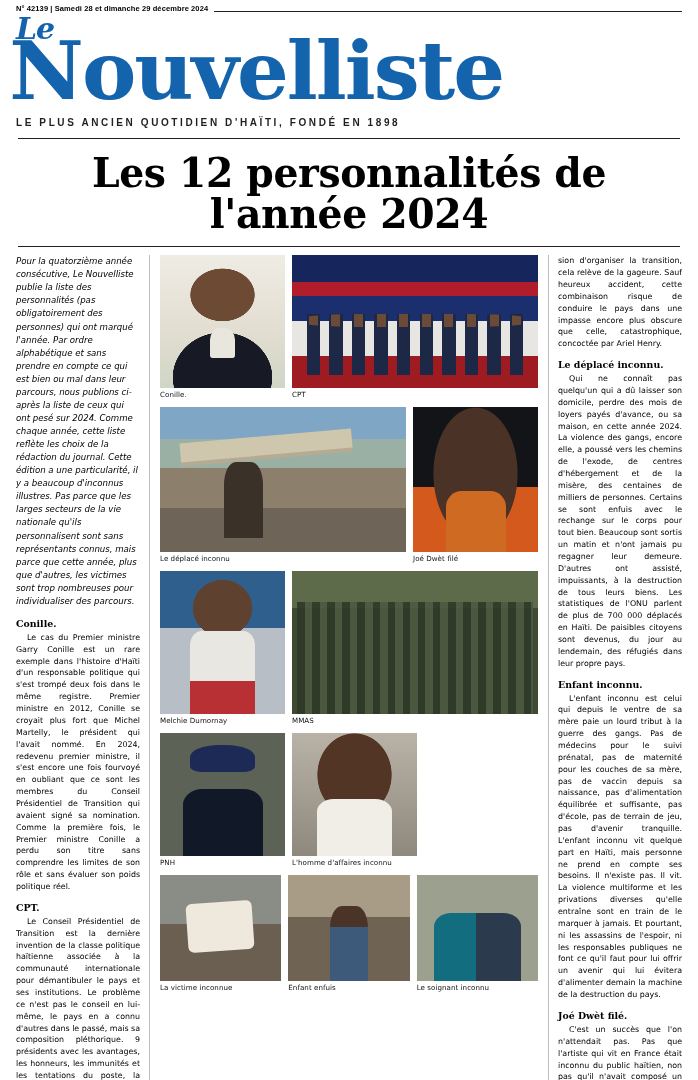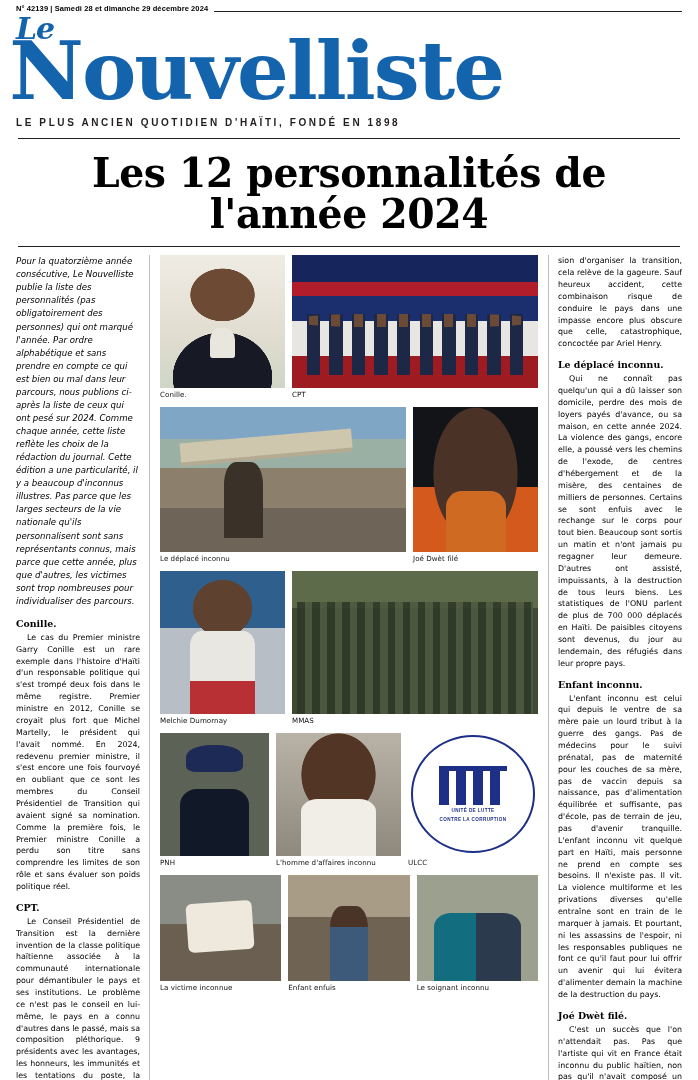--- a/index.html
+++ b/index.html
@@ -283,38 +283,28 @@
             <div class="photo ph-melchie" style="height:143px"></div>
             <div class="cap">Melchie Dumornay</div>
           </div>
           <div class="cell" style="flex:1">
             <div class="photo ph-mmas" style="height:143px"></div>
             <div class="cap">MMAS</div>
           </div>
         </div>
 
         <div class="prow">
-          <div class="cell" style="width:109px">
+          <div class="cell" style="width:125px">
             <div class="photo ph-pnh" style="height:123px"></div>
             <div class="cap">PNH</div>
           </div>
           <div class="cell" style="width:125px">
             <div class="photo ph-homme" style="height:123px"></div>
             <div class="cap">L'homme d'affaires inconnu</div>
           </div>
-          <div class="cell" style="flex:1">
-            <div class="photo ph-ulcc" style="height:123px">
-              <div class="ulcc-logo">
-                <div class="ulcc-temple"></div>
-                <div class="ulcc-t1">UNITÉ DE LUTTE</div>
-                <div class="ulcc-t1">CONTRE LA CORRUPTION</div>
-              </div>
-            </div>
-            <div class="cap">ULCC</div>
-          </div>
         </div>
 
         <div class="prow">
           <div class="cell" style="flex:1">
             <div class="photo ph-victime" style="height:106px"></div>
             <div class="cap">La victime inconnue</div>
           </div>
           <div class="cell" style="flex:1">
             <div class="photo ph-enfant" style="height:106px"></div>
             <div class="cap">Enfant enfuis</div>

